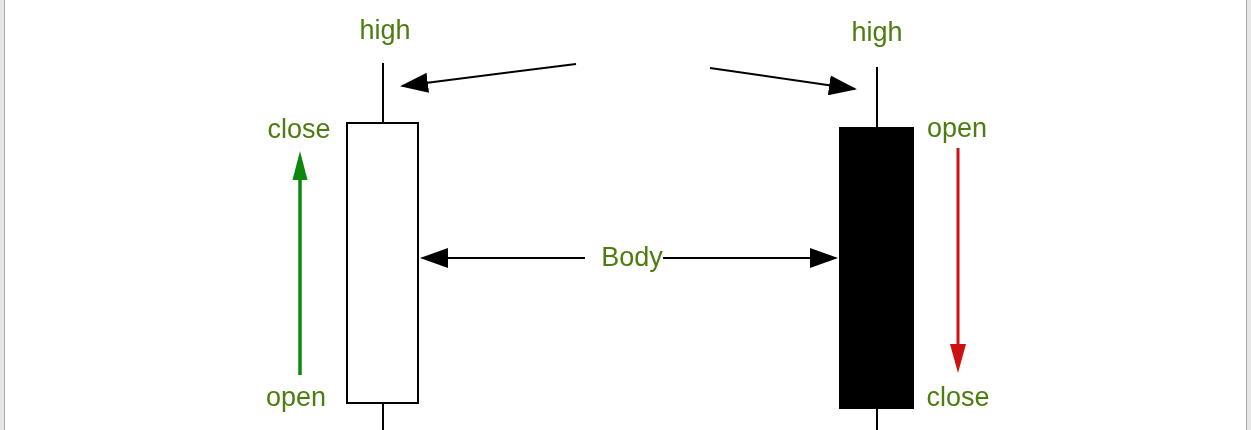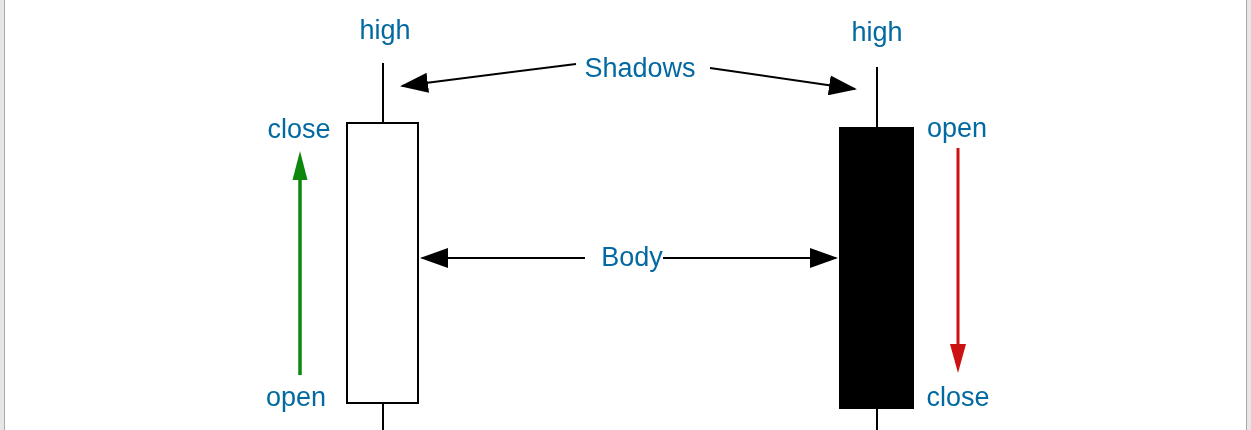--- a/index.html
+++ b/index.html
@@ -27,21 +27,21 @@
   #diagram-svg {
     position: absolute;
     left: 0;
     top: 0;
   }
   .lbl {
     position: absolute;
     transform: translate(-50%, -50%);
     font-size: 27px;
     line-height: 1;
-    color: #0369a1;
+    color: #4d7c0f;
     white-space: nowrap;
   }
 </style>
 </head>
 <body>
 
 <div id="stage">
 
   <div class="margin-strip left"></div>
   <div class="margin-strip right"></div>
@@ -79,21 +79,20 @@
     <line x1="710" y1="68" x2="855" y2="89" stroke="#000000" stroke-width="2" marker-end="url(#arrowhead)"></line>
 
     <line x1="585" y1="258" x2="422" y2="258" stroke="#000000" stroke-width="2" marker-end="url(#arrowhead)"></line>
     <line x1="663" y1="258" x2="836" y2="258" stroke="#000000" stroke-width="2" marker-end="url(#arrowhead)"></line>
   </svg>
 
   <div class="lbl" style="left:385px; top:30px">high</div>
 
   <div class="lbl" style="left:877px; top:32px">high</div>
 
-  <div class="lbl" style="left:640px; top:68px">Shadows</div>
 
   <div class="lbl" style="left:299px; top:129px">close</div>
 
   <div class="lbl" style="left:957px; top:128px">open</div>
 
   <div class="lbl" style="left:632px; top:257px">Body</div>
 
   <div class="lbl" style="left:296px; top:397px">open</div>
 
   <div class="lbl" style="left:958px; top:397px">close</div>

